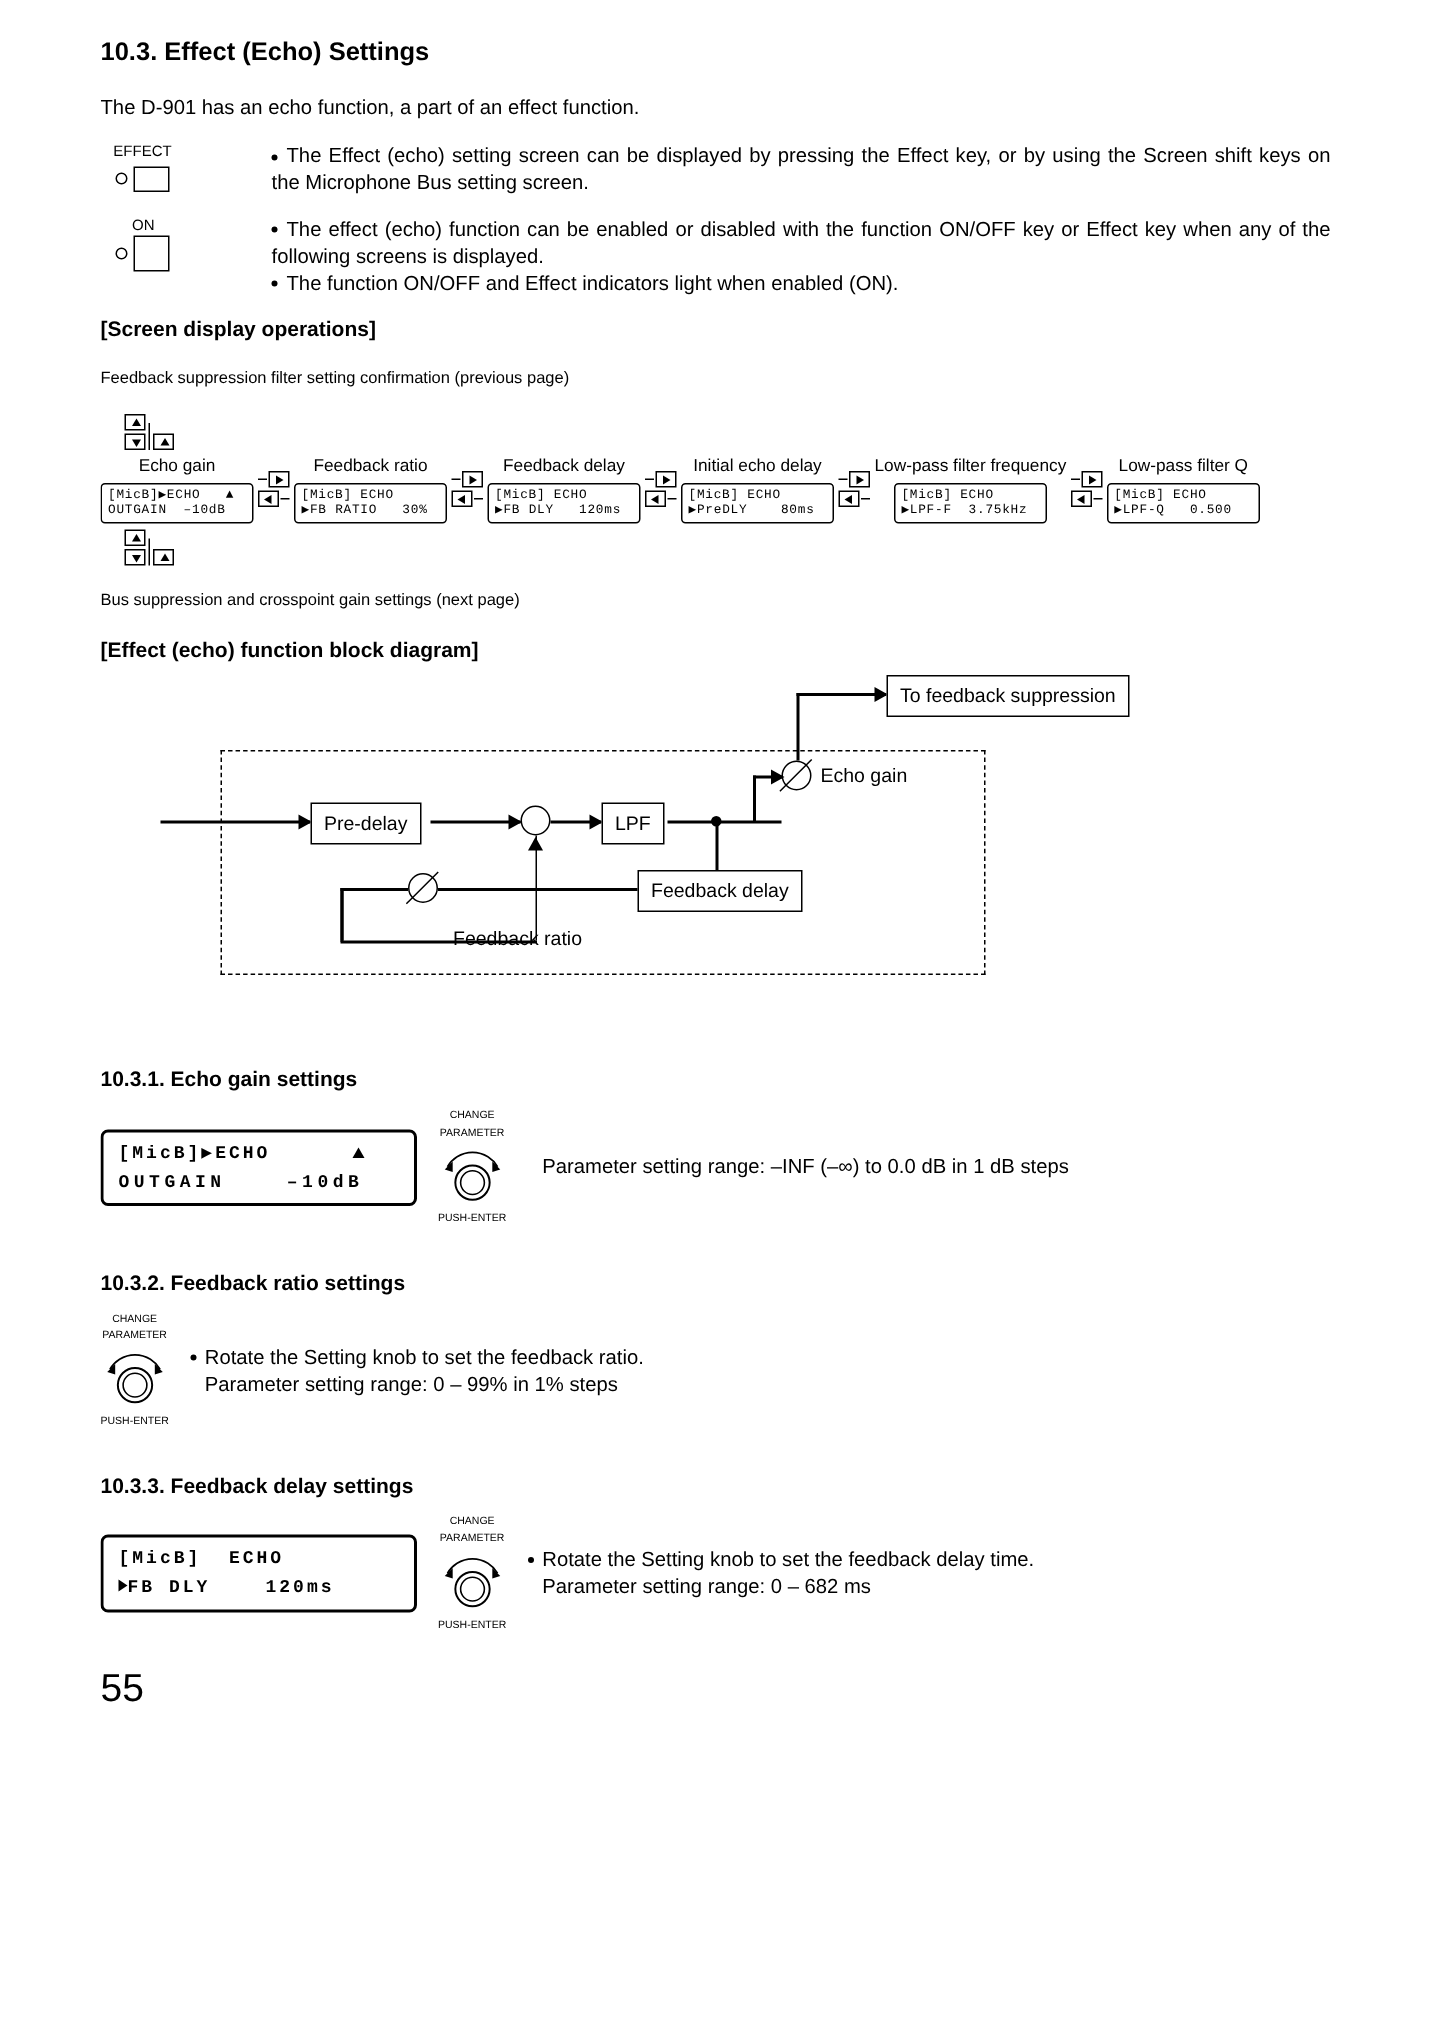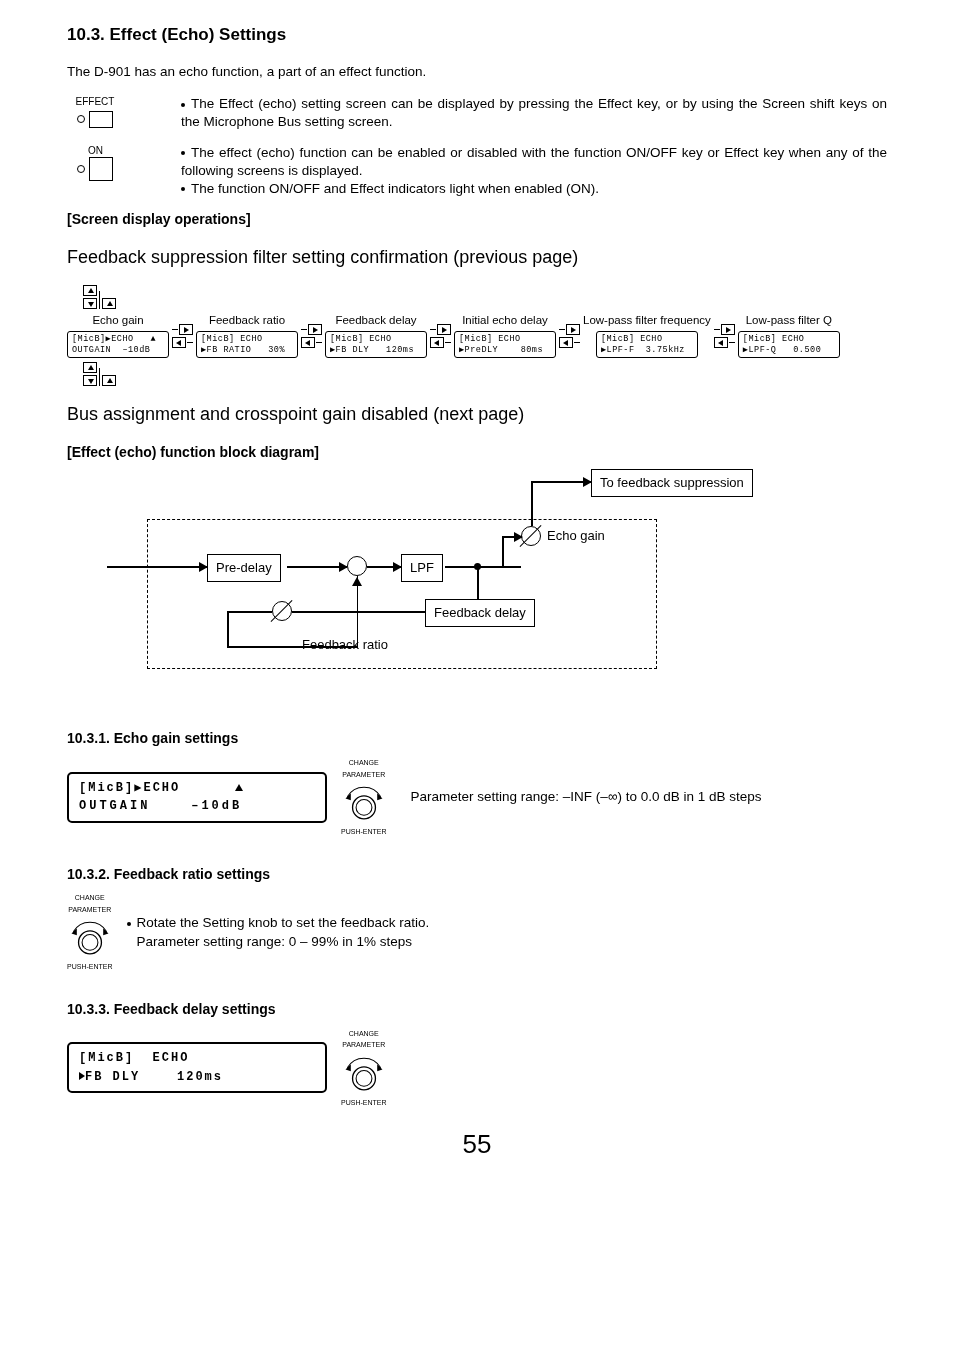--- a/index.html
+++ b/index.html
@@ -14,21 +14,21 @@
   }
   h2 { font-size: 17px; font-weight: bold; margin: 0 0 16px 0; }
   .intro { margin-bottom: 14px; }
   .iconrow { display:flex; align-items:flex-start; gap:14px; margin-bottom:12px; }
   .iconrow .icon { flex: 0 0 56px; display:flex; flex-direction:column; align-items:center; font-size:10px; }
   .keybox { border:1.5px solid #000; width:24px; height:17px; background:#fff; position:relative; }
   .led { width:8px; height:8px; border:1.2px solid #000; border-radius:50%; display:inline-block; }
   .iconrow .txt { flex:1; text-align: justify; margin-left: 44px;}
   .bullet { display:inline-block; width:4px; height:4px; background:#000; border-radius:50%; vertical-align:middle; margin-right:6px; }
   h3.brackets { font-weight:bold; font-size:14px; margin:8px 0 10px 0; }
-  .caption { font-size:18px; margin:16px 0; }
+  .caption { font-size:11px; margin:16px 0; }
   .flow { display:flex; align-items:center; flex-wrap:nowrap; gap:3px; margin:4px 0; }
   .flow .node { display:flex; flex-direction:column; align-items:center; }
   .screenlabel { font-size:11.5px; white-space:nowrap; margin-bottom:2px; }
   .lcdsm {
     border:1.5px solid #000; border-radius:3px; padding:2px 4px;
     font-family:"Courier New",monospace; font-size:8.5px; letter-spacing:0.5px;
     line-height:1.25; width:102px; white-space:pre;
   }
   .navpair { display:flex; flex-direction:column; gap:2px; }
   .navkey { border:1.2px solid #000; width:14px; height:11px; position:relative; }
@@ -46,26 +46,26 @@
   .arrowhead-r { position:absolute; width:0;height:0; border-left:9px solid #000; border-top:5px solid transparent; border-bottom:5px solid transparent; }
   .dashbox { position:absolute; border:1.5px dashed #000; }
   .circle { position:absolute; width:20px; height:20px; border:1.2px solid #000; border-radius:50%; background:#fff;}
   .diag45 { position:absolute; width:1.2px; background:#000; transform-origin:center; }
 
   h4 { font-weight:bold; font-size:14px; margin:28px 0 10px 0; }
   .ctrlrow { display:flex; align-items:center; gap:14px; margin-bottom:4px;}
   .lcdlg {
     border:2px solid #000; border-radius:5px; padding:5px 10px;
     font-family:"Courier New",monospace; font-weight:bold; font-size:12px;
-    letter-spacing:2px; line-height:1.55; width:260px; white-space:pre;
+    letter-spacing:2px; line-height:1.55; width:211px; white-space:pre;
   }
   .knob { display:flex; flex-direction:column; align-items:center; font-size:7px; gap:2px;}
   .knob svg { width:44px; height:44px;}
   .desc { flex:1; font-size:13.5px; }
-  .pagenum { text-align:center; font-size:26px; margin-top:20px; }
+  .pagenum { text-align:left; font-size:26px; margin-top:20px; }
   .tri-up { display:inline-block; width:0;height:0; border-bottom:7px solid #000; border-left:4px solid transparent; border-right:4px solid transparent; vertical-align:baseline;}
   .tri-r  { display:inline-block; width:0;height:0; border-left:6px solid #000; border-top:4px solid transparent; border-bottom:4px solid transparent; vertical-align:baseline;}
 </style>
 </head>
 <body>
 
 <h2>10.3. Effect (Echo) Settings</h2>
 <p class="intro">The D-901 has an echo function, a part of an effect function.</p>
 
 <div class="iconrow">
@@ -193,21 +193,21 @@
 <div class="navcol" style="margin:2px 0 2px 16px;">
   <div class="navv">
       <div class="navkey u"></div>
       <div class="navkey d"></div>
     </div>
   <div class="navv" style="flex-direction:row;gap:2px;align-items:flex-end;">
       <div style="width:1px;height:18px;background:#000;"></div>
       <div class="navkey u"></div>
     </div>
 </div>
-<div class="caption">Bus assignment and crosspoint gain disabled (next page)</div>
+<div class="caption">Bus suppression and crosspoint gain settings (next page)</div>
 
 <h3 class="brackets">[Effect (echo) function block diagram]</h3>
 
 <div class="blockdiag">
 
   <div class="dashbox" style="left:40px;top:48px;width:510px;height:150px;"></div>
 
   <div class="wire" style="left:0;top:95px;width:100px;height:1.5px;"></div>
   <div class="arrowhead-r" style="left:92px;top:90.5px;"></div>
 
@@ -318,15 +318,19 @@
       <span>PARAMETER</span>
     <svg viewBox="0 0 50 50">
         <path d="M6 18 A22 22 0 0 1 44 18" fill="none" stroke="#000" stroke-width="1.2"></path>
         <polygon points="4,20 10,14 10,22" fill="#000"></polygon>
         <polygon points="46,20 40,14 40,22" fill="#000"></polygon>
         <circle cx="25" cy="30" r="13" fill="none" stroke="#000" stroke-width="1.5"></circle>
         <circle cx="25" cy="30" r="9" fill="none" stroke="#000" stroke-width="1.2"></circle>
       </svg>
     <span>PUSH-ENTER</span>
   </div>
+  <div class="desc">
+    <div><span class="bullet"></span><span>Rotate the Setting knob to set the feedback delay time.</span></div>
+    <div style="padding-left:10px;">Parameter setting range: 0 – 682 ms</div>
+  </div>
 </div>
 
 <div class="pagenum">55</div>
 
 </body></html>

